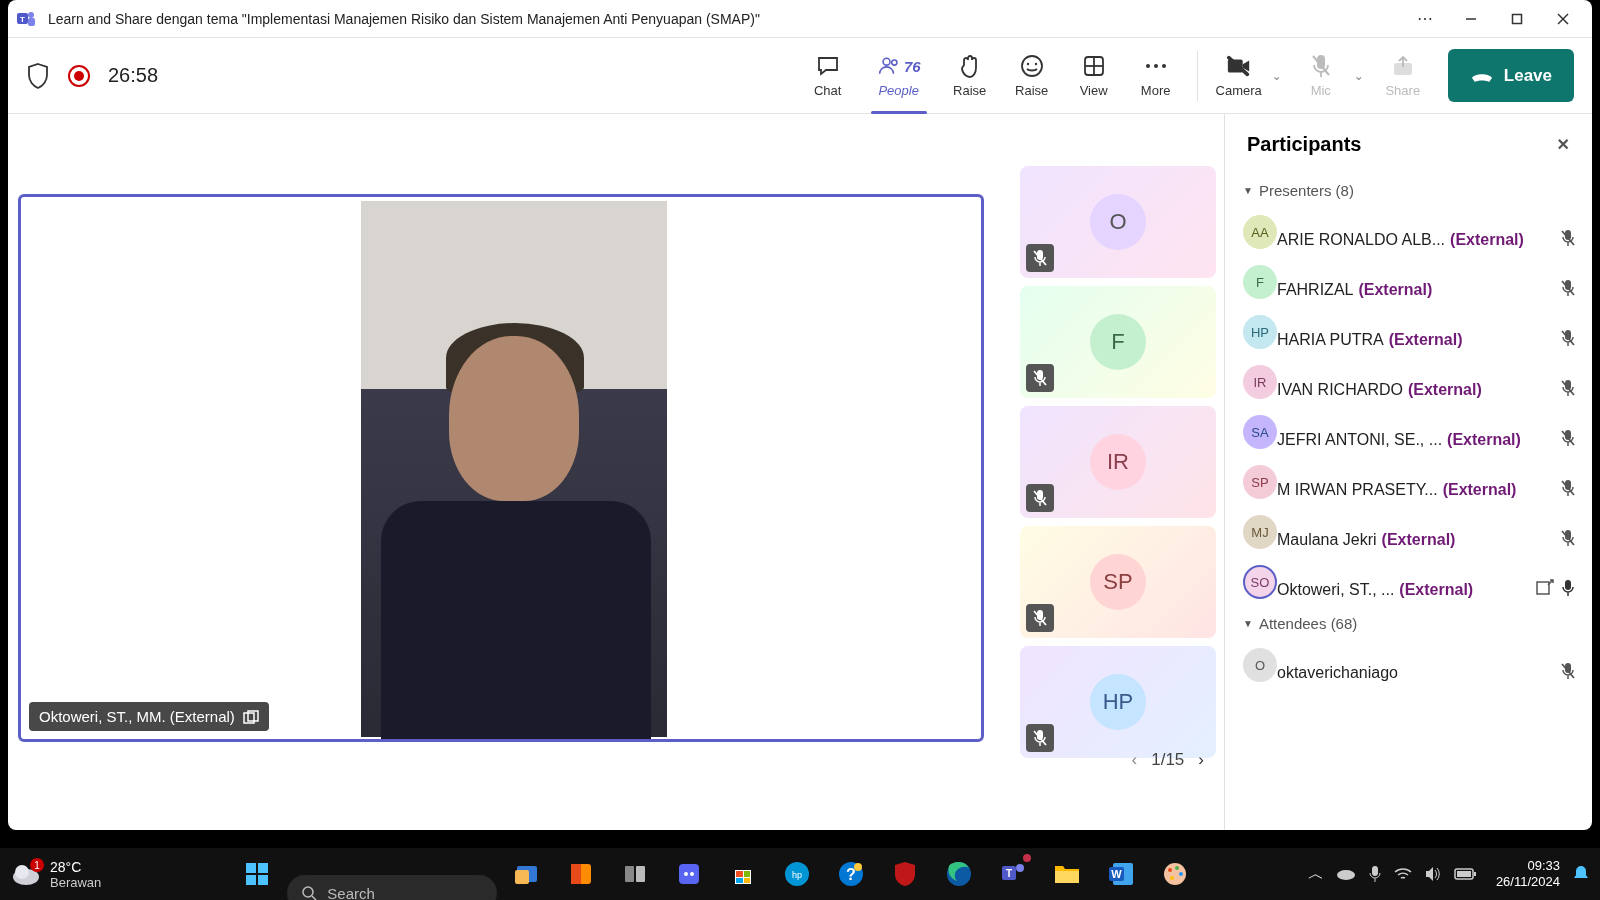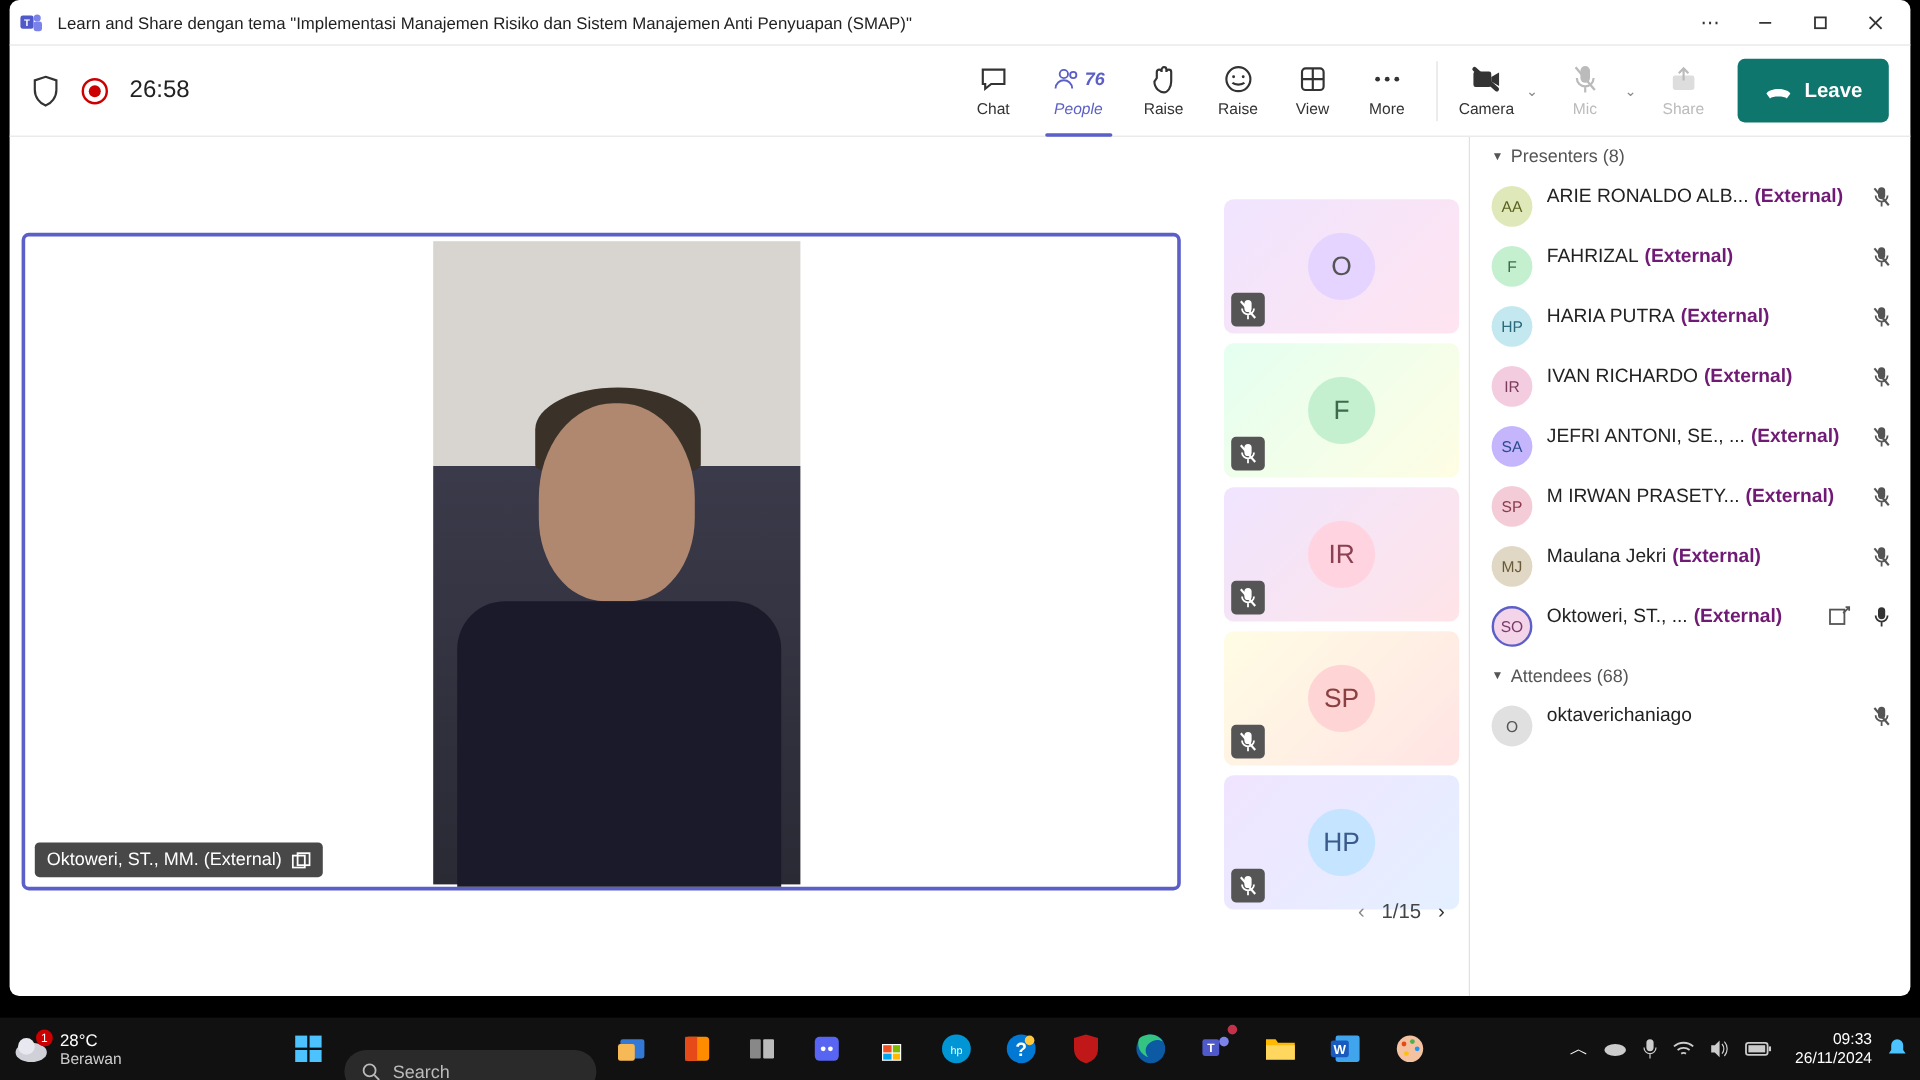--- a/index.html
+++ b/index.html
@@ -37,21 +37,21 @@
 .tile .av { width:56px; height:56px; border-radius:50%; display:flex; align-items:center; justify-content:center; font-size:22px; font-weight:500; }
 .mute-badge { position:absolute; bottom:6px; left:6px; width:28px; height:28px; background:#555; border-radius:4px; display:flex; align-items:center; justify-content:center; }
 .pager { position:absolute; right:20px; bottom:60px; display:flex; align-items:center; gap:14px; font-size:17px; color:#444; }
 .pager .arr { cursor:pointer; color:#888; }
 .side { width:368px; border-left:1px solid #e0e0e0; display:flex; flex-direction:column; }
 .side-head { height:60px; display:flex; align-items:center; padding:0 22px; font-size:20px; font-weight:700; }
 .side-head .x { margin-left:auto; font-size:16px; color:#555; cursor:pointer; }
 .side-body { flex:1; overflow-y:auto; padding:0 8px 10px 14px; }
 .section-h { display:flex; align-items:center; gap:6px; font-size:15px; color:#555; padding:8px 4px; }
 .section-h .tri { font-size:10px; }
-.prow { display:flex; align-items:flex-start; padding:8px 4px; gap:12px; }
+.prow { display:flex; align-items:flex-end; padding:8px 4px; }
 .pav { width:34px; height:34px; border-radius:50%; display:flex; align-items:center; justify-content:center; font-size:13px; font-weight:500; flex-shrink:0; }
 .pav.ring { border:2px solid #5b5fc7; }
 .pname { flex:1; font-size:16px; color:#222; white-space:nowrap; overflow:hidden; text-overflow:ellipsis; display:flex; gap:5px; }
 .ext { color:#701a75;font-weight:bold; }
 .pico { width:20px; height:20px; flex-shrink:0; margin-left:4px; }
 .taskbar { position:absolute; bottom:0; left:0; right:0; height:52px; background:#111; display:flex; align-items:center; padding:0 10px; gap:6px; }
 .weather { display:flex; align-items:center; gap:8px; color:#fff; margin-right:20px; }
 .weather .cloud { width:32px; height:24px; position:relative; }
 .weather .badge { position:absolute; right:-2px; top:-4px; width:14px; height:14px; border-radius:50%; background:#c00; color:#fff; font-size:10px; display:flex; align-items:center; justify-content:center; }
 .tb-icon { width:48px; height:40px; display:flex; align-items:center; justify-content:center; border-radius:4px; }
@@ -281,20 +281,24 @@
         </div>
 
       <div class="pager">
         <span class="arr">‹</span>
         <span>1/15</span>
         <span class="arr" style="color:#333">›</span>
       </div>
     </div>
 
     <div class="side">
+      <div class="side-head">
+        <span>Participants</span>
+        <span class="x">✕</span>
+      </div>
       <div class="side-body">
         <div class="section-h">
           <span class="tri">▼</span>
           <span>Presenters (8)</span>
         </div>
         <div id="presenters-list">
             <div class="prow">
         <div class="pav " style="background:#dfe8b8;color:#5a6020">AA</div>
         <div class="pname">
                 <span>ARIE RONALDO ALB...</span> 

